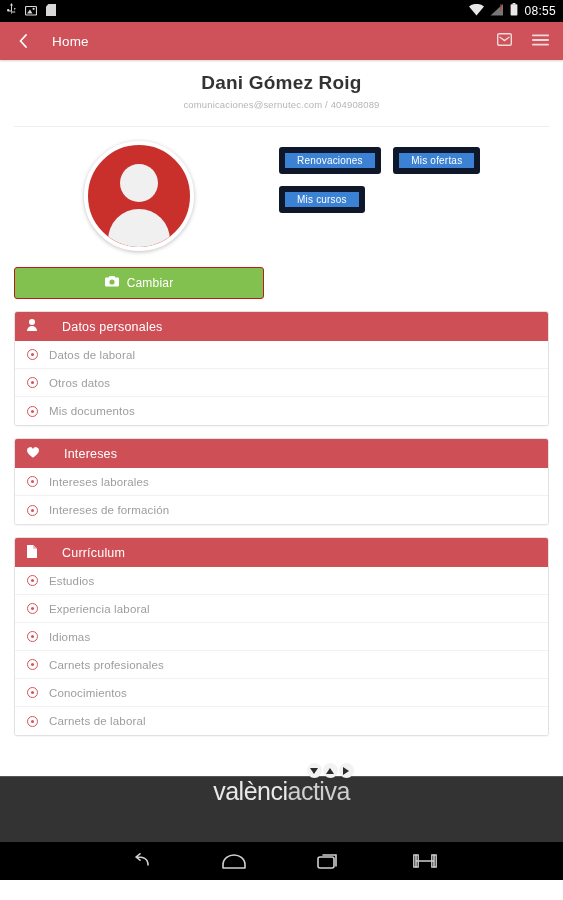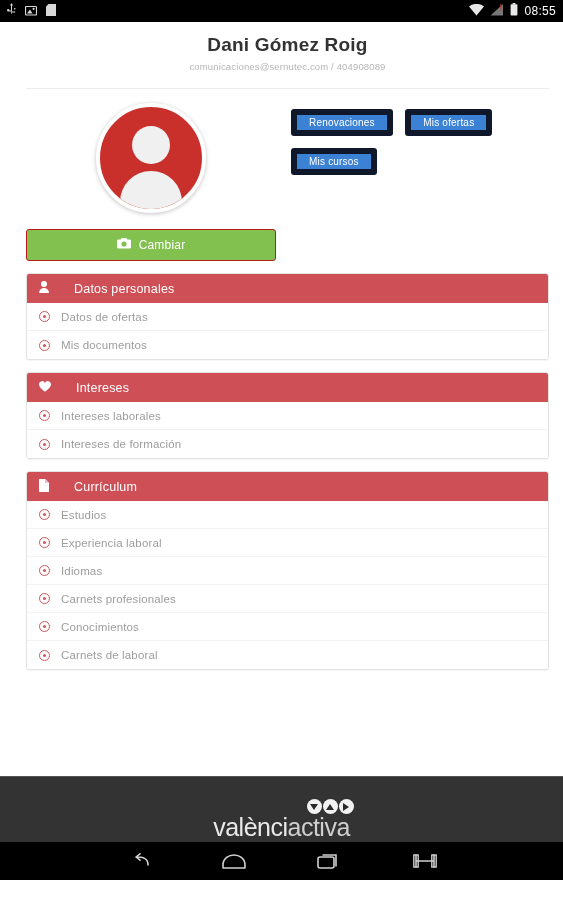--- a/index.html
+++ b/index.html
@@ -30,21 +30,21 @@
     position: relative; z-index: 5;
   }
   .appbar .back { width: 18px; display: flex; align-items: center; justify-content: center; cursor: pointer; }
   .appbar .title {
     color: #fff; font-size: 13.5px; margin-left: 20px; letter-spacing: .2px;
   }
   .appbar .actions { margin-left: auto; display: flex; align-items: center; gap: 20px; }
 
   
   .content {
-    flex: 1 1 auto; background: #fff; overflow: hidden; position: relative; margin-left: 12px;
+    flex: 1 1 auto; background: #fff; overflow: hidden; position: relative;
   }
 
   .user-head { padding: 12px 0 9px; text-align: center; }
   .user-name {
     font-size: 19px; color: #333; font-weight: 600; letter-spacing: .2px;
   }
   .user-sub {
     font-size: 9.5px; color: #b5b5b5; margin-top: 5px; letter-spacing: .15px;
   }
   .divider { height: 1px; background: #ededed; margin: 7px 14px 0; }
@@ -104,21 +104,21 @@
   .bullet {
     width: 11px; height: 11px; border-radius: 50%;
     border: 1.5px solid #d2555c; flex: 0 0 11px;
     display: flex; align-items: center; justify-content: center;
   }
   .bullet i { width: 3px; height: 3px; border-radius: 50%; background: #d2555c; display: block; }
 
   
   .footer {
     flex: 0 0 66px; height: 66px; background: #333333;
-    display: flex; align-items: flex-end; justify-content: center;
+    display: flex; align-items: flex-start; justify-content: center;
     border-top: 1px solid #555;
   }
   .logo { position: relative; display: flex; align-items: flex-end; }
   .logo-text { font-size: 25px; color: #e9e9e9; letter-spacing: -.5px; }
   .logo-text .thin { color: #cfcfcf; }
   .logo-dots {
     position: absolute; right: -4px; top: -14px; display: flex; gap: 1px;
   }
   .dot {
     width: 15px; height: 15px; border-radius: 50%; background: #f2f2f2;
@@ -177,20 +177,45 @@
       <span class="sb-ico">
         <svg width="8" height="13" viewBox="0 0 8 13">
             <rect x="2.6" y="0" width="2.8" height="1.5" fill="#e8e8e8"></rect>
             <rect x="0.6" y="1.3" width="6.8" height="11.2" rx="0.8" fill="#e8e8e8"></rect>
           </svg>
       </span>
       <span class="sb-time">08:55</span>
     </div>
   </div>
 
+  <div class="appbar">
+    <div class="back">
+      <svg width="8" height="14" viewBox="0 0 8 14">
+          <path d="M7 1 L1.5 7 L7 13" fill="none" stroke="#fff" stroke-width="1.8" stroke-linecap="round" stroke-linejoin="round"></path>
+        </svg>
+    </div>
+    <div class="title">Home</div>
+    <div class="actions">
+      <span>
+        <svg width="15" height="13" viewBox="0 0 15 13">
+            <rect x="0.7" y="0.7" width="13.6" height="11.6" rx="1.4" fill="none" stroke="#f2d9da" stroke-width="1.4"></rect>
+            <path d="M3 4.2 L7.5 7.6 L12 4.2" fill="none" stroke="#f2d9da" stroke-width="1.3" stroke-linecap="round"></path>
+          </svg>
+      </span>
+      <span>
+        <svg width="17" height="12" viewBox="0 0 17 12">
+            <g fill="#f2d9da">
+              <rect x="0" y="0.5" width="17" height="1.8" rx=".9"></rect>
+              <rect x="0" y="5.1" width="17" height="1.8" rx=".9"></rect>
+              <rect x="0" y="9.7" width="17" height="1.8" rx=".9"></rect>
+            </g>
+          </svg>
+      </span>
+    </div>
+  </div>
 
   <div class="content">
 
     <div class="user-head">
       <div class="user-name">Dani Gómez Roig</div>
       <div class="user-sub">comunicaciones@sernutec.com / 404908089</div>
     </div>
     <div class="divider"></div>
 
     <div class="profile-row">
@@ -226,21 +251,27 @@
               <path d="M0 12 a5 5 0 0 1 10 0 Z" fill="#fff"></path>
             </svg>
         </span>
         <span>Datos personales</span>
       </div>
       <div class="card-list">
         <div class="list-item">
           <span class="bullet">
               <i></i>
             </span>
-          <span>Datos de ofertas</span>
+          <span>Datos de laboral</span>
+        </div>
+        <div class="list-item">
+          <span class="bullet">
+              <i></i>
+            </span>
+          <span>Otros datos</span>
         </div>
         <div class="list-item">
           <span class="bullet">
               <i></i>
             </span>
           <span>Mis documentos</span>
         </div>
       </div>
     </div>
 

